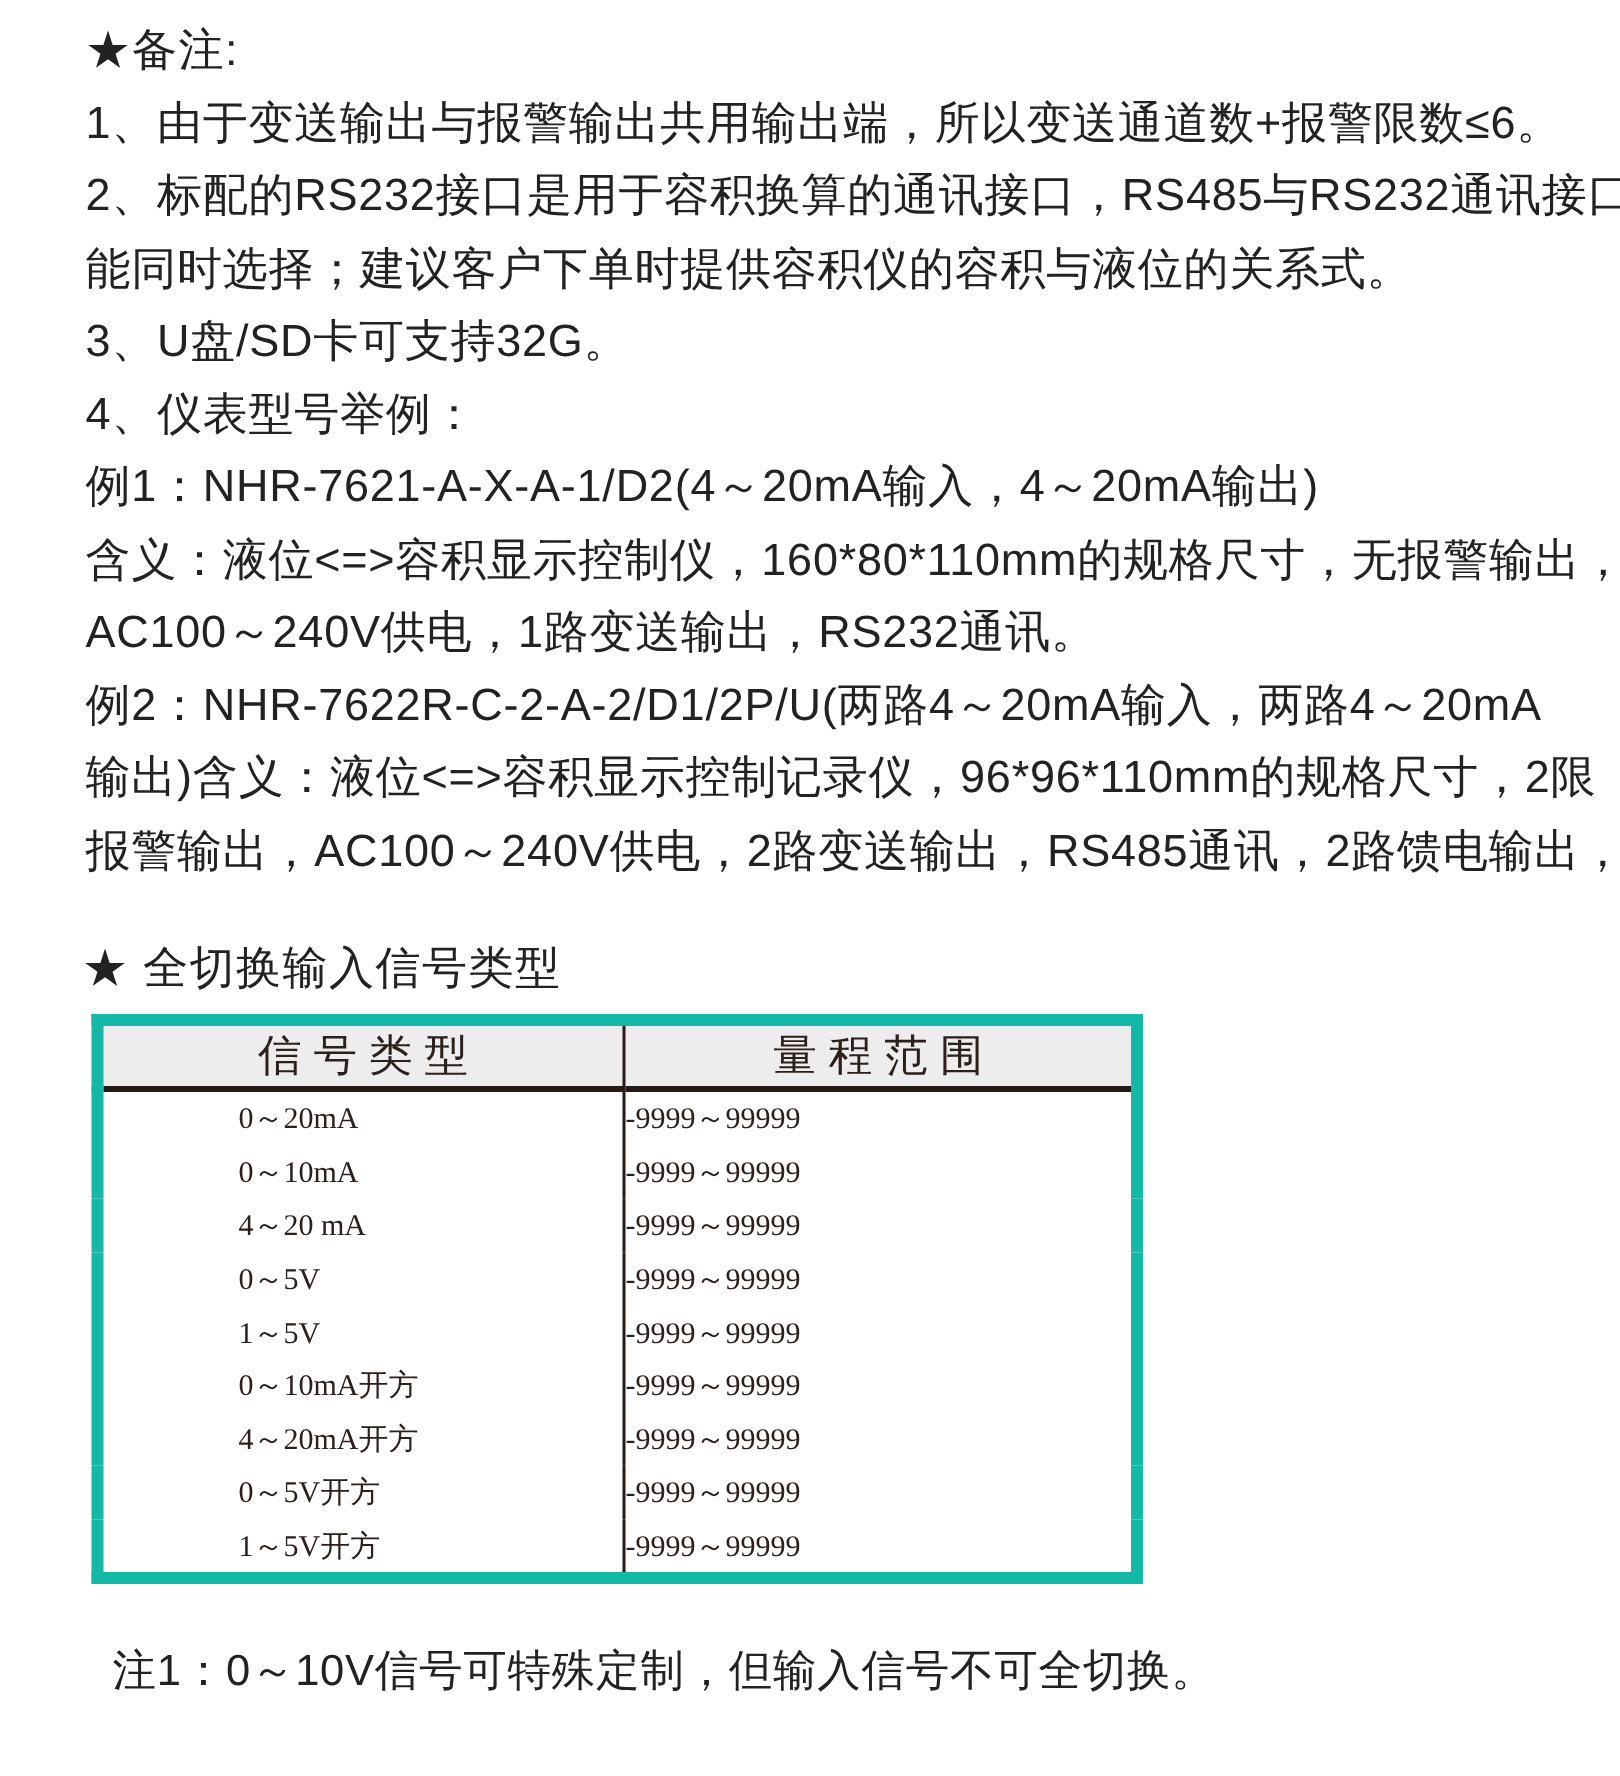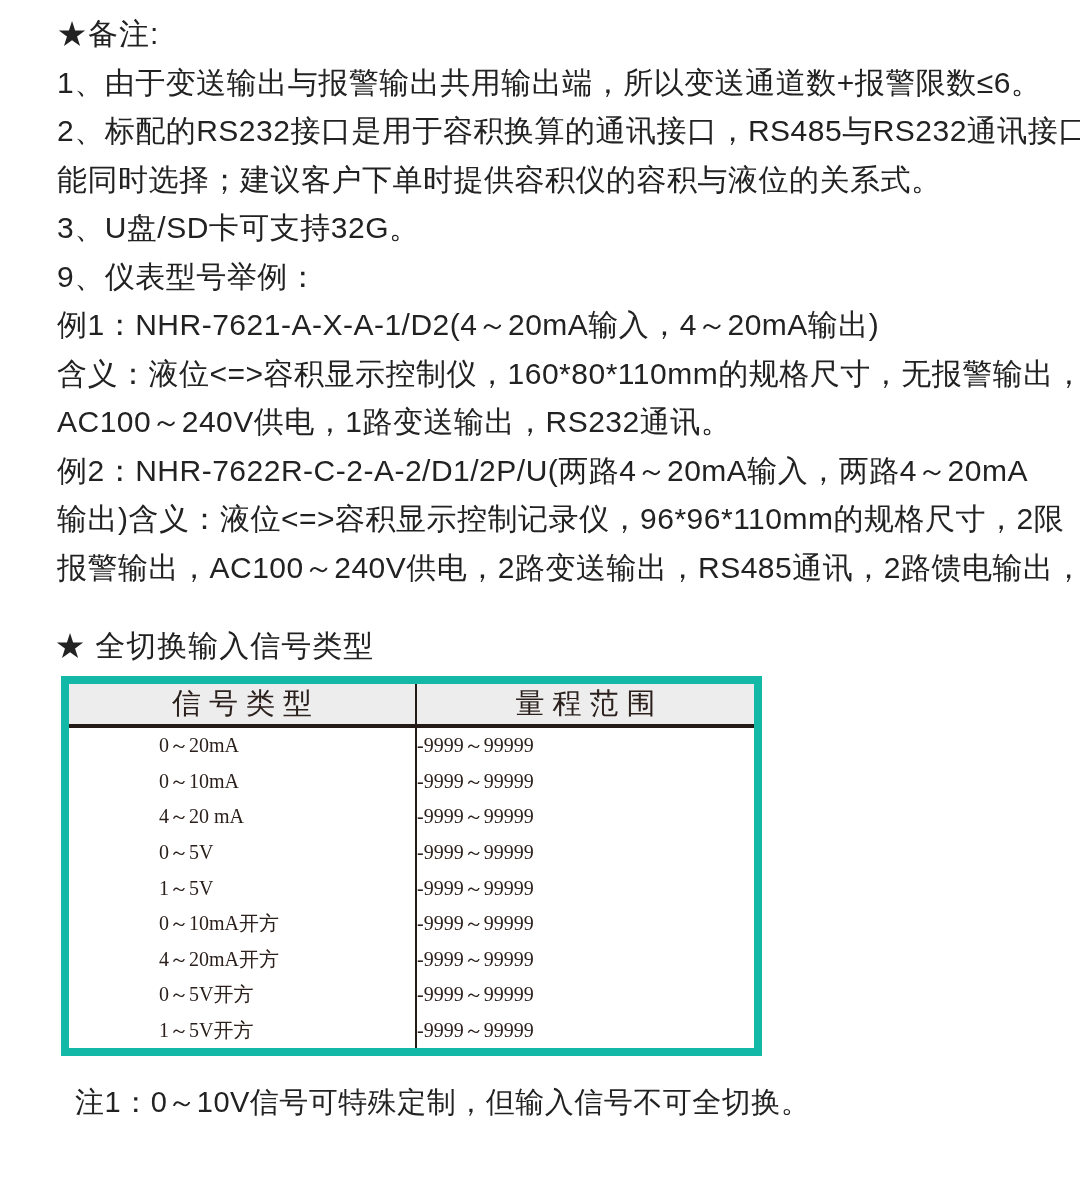--- a/index.html
+++ b/index.html
@@ -70,40 +70,40 @@
     vertical-align: middle;
     white-space: nowrap;
   }
   table.signal-table td.sig {
     border-right: 2px solid #241a16;
     padding-left: 90px;
   }
   table.signal-table td.rng {
   }
   .footnote {
-    margin-top: 26px;
+    margin-top: 38px;
     margin-left: 18px;
     font-size: 29px;
     line-height: 40px;
     white-space: nowrap;
     letter-spacing: 0.5px;
   }
 </style>
 </head>
 <body>
 
 <div class="doc">
 
   <div class="line notes-title">★备注:</div>
 
   <div class="line">1、由于变送输出与报警输出共用输出端，所以变送通道数+报警限数≤6。</div>
   <div class="line">2、标配的RS232接口是用于容积换算的通讯接口，RS485与RS232通讯接口不</div>
   <div class="line">能同时选择；建议客户下单时提供容积仪的容积与液位的关系式。</div>
   <div class="line">3、U盘/SD卡可支持32G。</div>
-  <div class="line">9、仪表型号举例：</div>
+  <div class="line">4、仪表型号举例：</div>
   <div class="line">例1：NHR-7621-A-X-A-1/D2(4～20mA输入，4～20mA输出)</div>
   <div class="line">含义：液位&lt;=&gt;容积显示控制仪，160*80*110mm的规格尺寸，无报警输出，</div>
   <div class="line">AC100～240V供电，1路变送输出，RS232通讯。</div>
   <div class="line">例2：NHR-7622R-C-2-A-2/D1/2P/U(两路4～20mA输入，两路4～20mA</div>
   <div class="line">输出)含义：液位&lt;=&gt;容积显示控制记录仪，96*96*110mm的规格尺寸，2限</div>
   <div class="line">报警输出，AC100～240V供电，2路变送输出，RS485通讯，2路馈电输出，</div>
 
   <div class="section-title">★ 全切换输入信号类型</div>
 
   <table class="signal-table">

